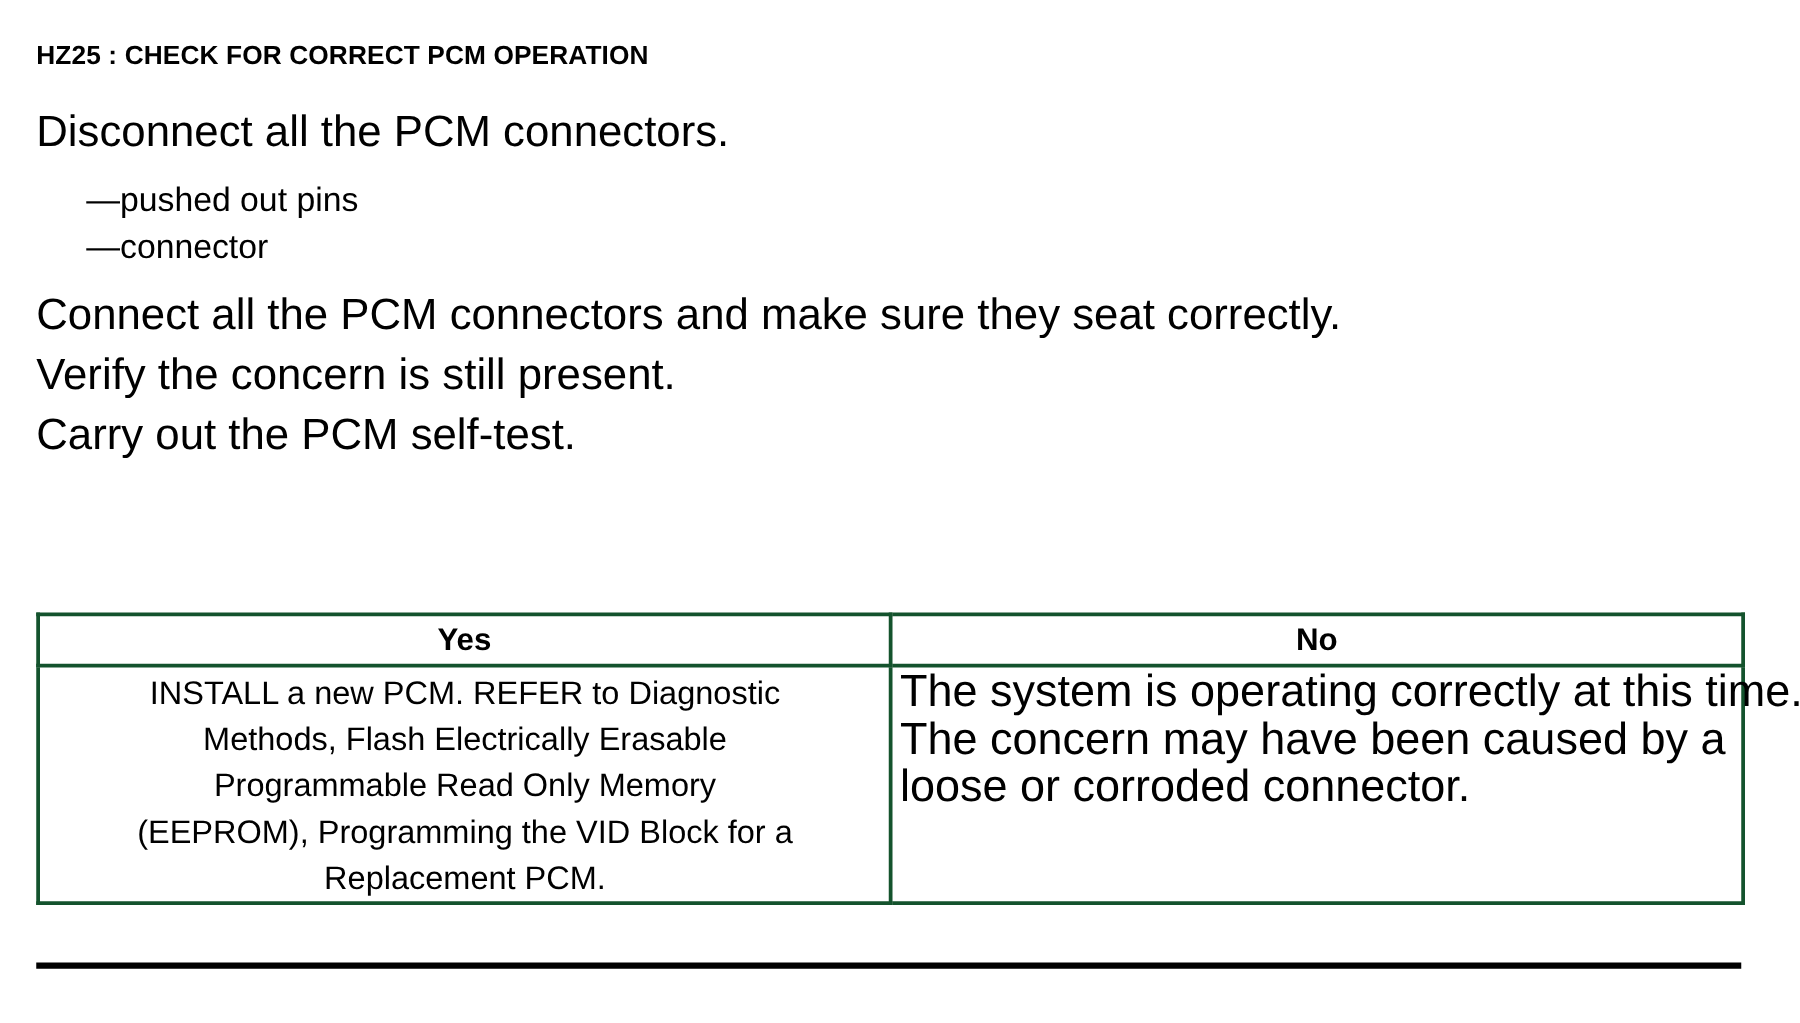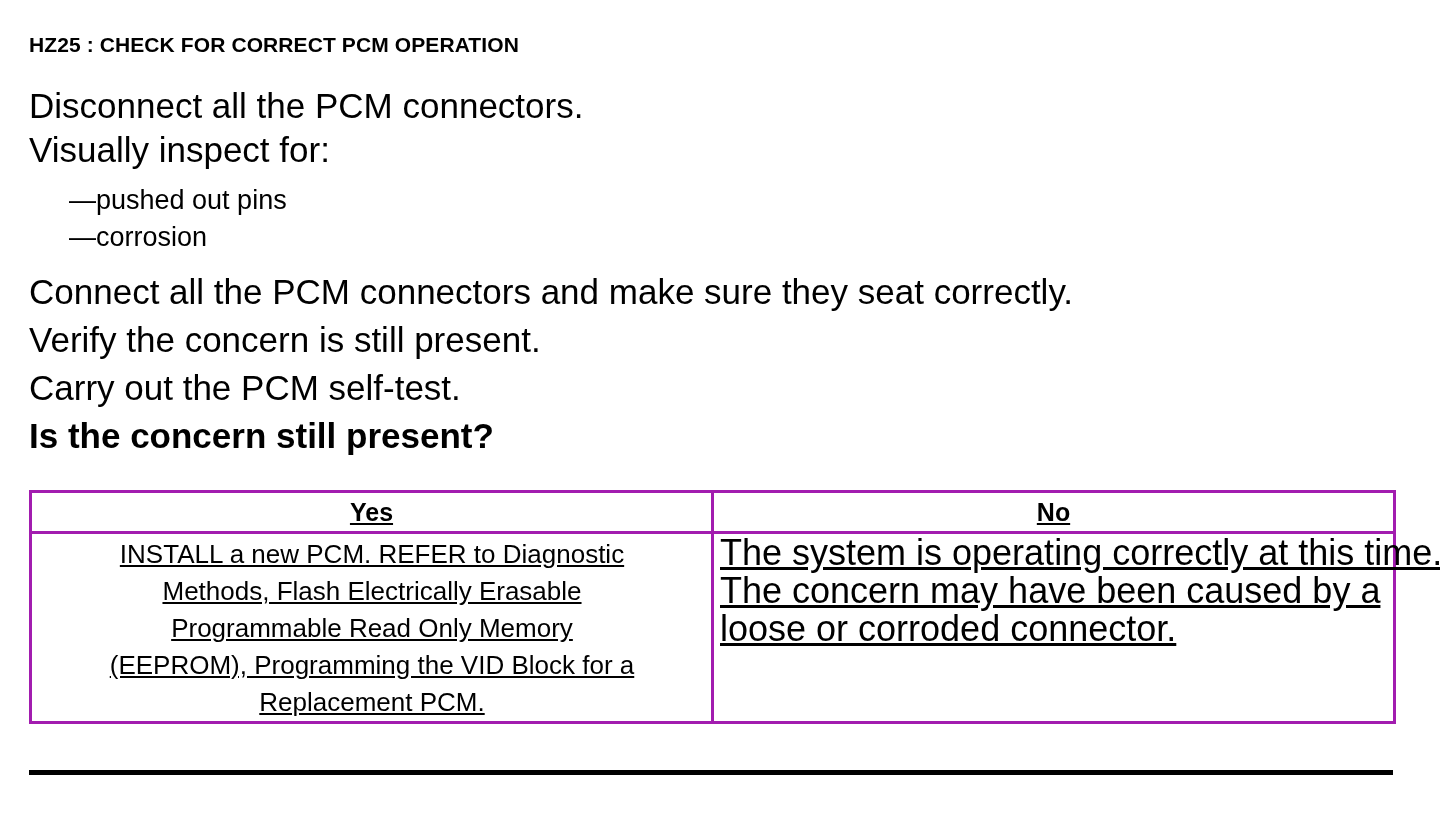--- a/index.html
+++ b/index.html
@@ -68,24 +68,23 @@
   .decision-table {
     position: absolute;
     left: 29px;
     top: 490px;
     width: 1364px;
     border-collapse: collapse;
     table-layout: fixed;
   }
   .decision-table td,
   .decision-table th {
-    border: 3px solid #a21caf;
+    border: 3px solid #14532d;
     padding: 0;
     vertical-align: top;
-    text-decoration: underline;
   }
   .decision-table th {
     height: 38px;
     font-size: 25px;
     font-weight: bold;
     text-align: center;
     vertical-align: middle;
     line-height: 38px;
   }
   .col-yes { width: 682px; }
@@ -136,29 +135,27 @@
 </style>
 </head>
 <body>
 
 <div class="page">
 
   <div class="proc-heading">HZ25 : CHECK FOR CORRECT PCM OPERATION</div>
 
   <div class="steps">
     <div class="step-line">Disconnect all the PCM connectors.</div>
-    <div class="step-line tight">Visually inspect for:</div>
     <div class="dash-group">
       <div class="dash-line">—pushed out pins</div>
-      <div class="dash-line">—corrosion</div>
+      <div class="dash-line">—connector</div>
     </div>
     <div class="step-line">Connect all the PCM connectors and make sure they seat correctly.</div>
     <div class="step-line">Verify the concern is still present.</div>
     <div class="step-line">Carry out the PCM self-test.</div>
-    <div class="step-line bold">Is the concern still present?</div>
   </div>
 
   <table class="decision-table">
     <colgroup>
       <col class="col-yes">
       <col class="col-no">
     </colgroup>
     <thead>
       <tr>
         <th>Yes</th>

